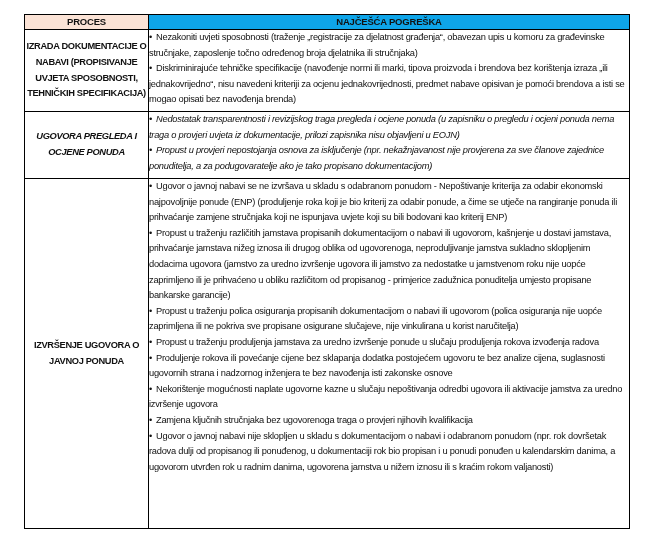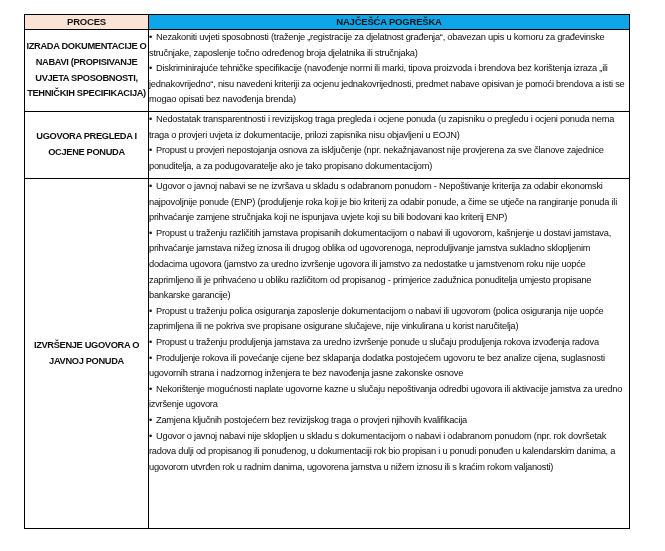--- a/index.html
+++ b/index.html
@@ -56,21 +56,21 @@
     padding: 0 2px 0 2px;
   }
   .item {
     display: block;
   }
   .bullet {
     display: inline;
     margin-right: 4px;
   }
   tr.r1 td { height: 81px; margin-left: 19px; }
-  tr.r2 td { height: 66px; }
+  tr.r2 td { height: 66px; font-style: italic; }
   tr.r3 td { height: 349px; }
 </style>
 </head>
 <body>
 
 <table class="grid">
   <colgroup>
     <col class="c1">
     <col class="c2">
   </colgroup>
@@ -93,22 +93,22 @@
       <td class="errs">
         <span class="item"><span class="bullet">•</span><span>Nedostatak transparentnosti i revizijskog traga pregleda i ocjene ponuda (u zapisniku o pregledu i ocjeni ponuda nema traga o provjeri uvjeta iz dokumentacije, prilozi zapisnika nisu objavljeni u EOJN)</span></span>
         <span class="item"><span class="bullet">•</span><span>Propust u provjeri nepostojanja osnova za isključenje (npr. nekažnjavanost nije provjerena za sve članove zajednice ponuditelja, a za podugovaratelje ako je tako propisano dokumentacijom)</span></span>
       </td>
     </tr>
     <tr class="r3">
       <td class="proc">IZVRŠENJE UGOVORA O JAVNOJ PONUDA</td>
       <td class="errs">
         <span class="item"><span class="bullet">•</span><span>Ugovor o javnoj nabavi se ne izvršava u skladu s odabranom ponudom - Nepoštivanje kriterija za odabir ekonomski najpovoljnije ponude (ENP) (produljenje roka koji je bio kriterij za odabir ponude, a čime se utječe na rangiranje ponuda ili prihvaćanje zamjene stručnjaka koji ne ispunjava uvjete koji su bili bodovani kao kriterij ENP)</span></span>
         <span class="item"><span class="bullet">•</span><span>Propust u traženju različitih jamstava propisanih dokumentacijom o nabavi ili ugovorom, kašnjenje u dostavi jamstava, prihvaćanje jamstava nižeg iznosa ili drugog oblika od ugovorenoga, neprodulјivanje jamstva sukladno sklopljenim dodacima ugovora (jamstvo za uredno izvršenje ugovora ili jamstvo za nedostatke u jamstvenom roku nije uopće zaprimljeno ili je prihvaćeno u obliku različitom od propisanog - primjerice zadužnica ponuditelja umjesto propisane bankarske garancije)</span></span>
-        <span class="item"><span class="bullet">•</span><span>Propust u traženju polica osiguranja zaposlenje dokumentacijom o nabavi ili ugovorom (polica osiguranja nije uopće zaprimljena ili ne pokriva sve propisane osigurane slučajeve, nije vinkulirana u korist naručitelja)</span></span>
+        <span class="item"><span class="bullet">•</span><span>Propust u traženju polica osiguranja propisanih dokumentacijom o nabavi ili ugovorom (polica osiguranja nije uopće zaprimljena ili ne pokriva sve propisane osigurane slučajeve, nije vinkulirana u korist naručitelja)</span></span>
         <span class="item"><span class="bullet">•</span><span>Propust u traženju produljenja jamstava za uredno izvršenje ponude u slučaju produljenja rokova izvođenja radova</span></span>
-        <span class="item"><span class="bullet">•</span><span>Produljenje rokova ili povećanje cijene bez sklapanja dodatka postojećem ugovoru te bez analize cijena, suglasnosti ugovornih strana i nadzornog inženjera te bez navođenja jasne zakonske osnove</span></span>
+        <span class="item"><span class="bullet">•</span><span>Produljenje rokova ili povećanje cijene bez sklapanja dodatka postojećem ugovoru te bez analize cijena, suglasnosti ugovornih strana i nadzornog inženjera te bez navođenja isti zakonske osnove</span></span>
         <span class="item"><span class="bullet">•</span><span>Nekorištenje mogućnosti naplate ugovorne kazne u slučaju nepoštivanja odredbi ugovora ili aktivacije jamstva za uredno izvršenje ugovora</span></span>
-        <span class="item"><span class="bullet">•</span><span>Zamjena ključnih postojećem bez revizijskog traga o provjeri njihovih kvalifikacija</span></span>
+        <span class="item"><span class="bullet">•</span><span>Zamjena ključnih stručnjaka bez ugovorenoga traga o provjeri njihovih kvalifikacija</span></span>
         <span class="item"><span class="bullet">•</span><span>Ugovor o javnoj nabavi nije sklopljen u skladu s dokumentacijom o nabavi i odabranom ponudom (npr. rok dovršetak radova dulji od propisanog ili ponuđenog, u dokumentaciji rok bio propisan i u ponudi ponuđen u kalendarskim danima, a ugovorom utvrđen rok u radnim danima, ugovorena jamstva u nižem iznosu ili s kraćim rokom valjanosti)</span></span>
       </td>
     </tr>
   </tbody>
 </table>
 
 </body></html>

